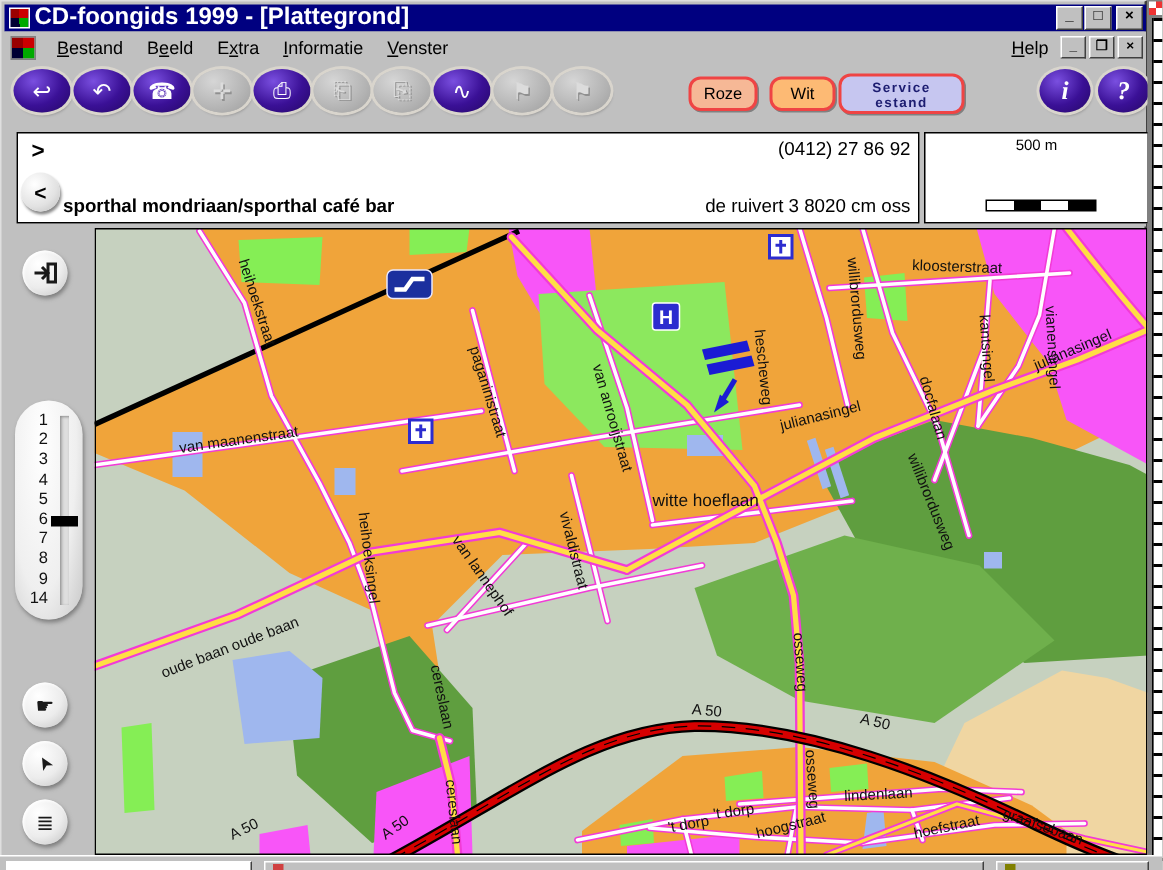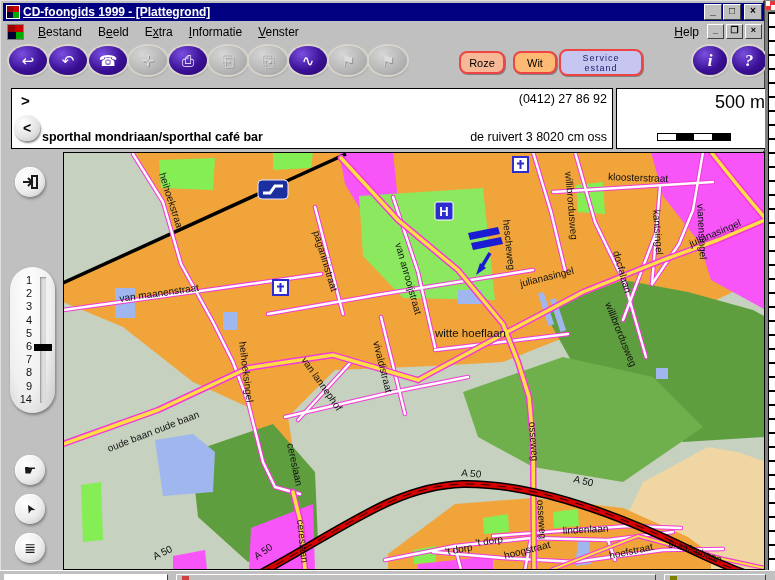--- a/index.html
+++ b/index.html
@@ -4,52 +4,52 @@
 <style>
   html,body{margin:0;padding:0;background:#c0c0c0;}
   #screen{position:relative;width:775px;height:580px;overflow:hidden;background:#c0c0c0;
     font-family:"Liberation Sans",sans-serif;-webkit-font-smoothing:none;}
   .abs{position:absolute;}
   
   #appwin{left:0;top:0;width:765px;height:580px;background:#c0c0c0;
     border-top:1px solid #dfdfdf;border-left:1px solid #dfdfdf;border-right:2px solid #404040;box-sizing:border-box;}
   #titlebar{left:2px;top:2px;width:761px;height:18px;background:#000080;display:flex;align-items:center;padding:0 2px;box-sizing:border-box;}
   #app-icon{width:14px;height:14px;margin:0 3px 0 1px;background:conic-gradient(#c00 0 25%,#0a0 0 50%,#003 0 75%,#900 0 100%);border:1px solid #fff;box-sizing:border-box;}
-  #titlebar .ttl{color:#fff;font-weight:bold;font-size:12px;white-space:nowrap;flex:1;text-decoration:underline;}
+  #titlebar .ttl{color:#fff;font-weight:bold;font-size:16px;white-space:nowrap;flex:1;}
   .capbtn{width:16px;height:14px;background:#c0c0c0;border:1px solid;border-color:#fff #404040 #404040 #fff;
     font-size:10px;line-height:12px;text-align:center;font-weight:bold;color:#000;margin-left:1px;}
   
   #menubar{left:2px;top:20px;width:761px;height:21px;background:#c0c0c0;display:flex;align-items:center;font-size:12px;}
   #menu-icon{width:15px;height:14px;margin:0 6px 0 4px;background:conic-gradient(#c00 0 25%,#0a0 0 50%,#003 0 75%,#900 0 100%);border:1px solid #808080;}
   .mitem{padding:2px 8px;color:#000;}
   #menubar .spacer{flex:1;}
   .mdibtn{width:15px;height:13px;background:#c0c0c0;border:1px solid;border-color:#fff #404040 #404040 #fff;
     font-size:9px;line-height:11px;text-align:center;font-weight:bold;margin-right:2px;}
   
   #toolbar{left:2px;top:41px;width:761px;height:44px;background:#c0c0c0;}
   .oval{position:absolute;top:4px;width:38px;height:29px;border-radius:50%;display:flex;align-items:center;justify-content:center;
     font-size:15px;box-shadow:0 0 0 2px #d9d5cd,1px 2px 2px #8a8a8a;}
   .oval.on{background:radial-gradient(ellipse at 35% 28%,#7a4fe0 0%,#3a1096 55%,#250766 100%);color:#fff;}
   .oval.off{background:radial-gradient(ellipse at 35% 28%,#d6d6d6 0%,#b2b2b2 65%,#9d9d9d 100%);color:#dcdcdc;text-shadow:1px 1px 0 #909090;}
   .flatbtn{position:absolute;border:2px solid #ef4444;border-radius:8px;display:flex;flex-direction:column;align-items:center;justify-content:center;
     font-size:11px;color:#000;box-shadow:1px 1px 0 #808080;}
-  .svc{font-size:9px;line-height:10px;font-weight:normal;color:#1c1c70;letter-spacing:1px;}
+  .svc{font-size:9px;line-height:10px;font-weight:bold;color:#1c1c70;letter-spacing:1px;}
   .oval.qa{font-family:"Liberation Serif",serif;font-style:italic;font-weight:bold;font-size:17px;}
   
   #inforow{left:2px;top:85px;width:761px;height:65px;background:#c0c0c0;}
   .ipanel{position:absolute;background:#fff;border:1px solid #000;box-sizing:border-box;}
   #panelA{left:8px;top:2px;width:602px;height:61px;}
   #panelB{left:613px;top:2px;width:150px;height:61px;}
   #nextarrow{left:9px;top:3px;font-size:15px;font-weight:bold;color:#000;}
   #prevbtn{left:2px;top:26px;width:26px;height:26px;border-radius:50%;background:radial-gradient(circle at 35% 30%,#fff,#e2e2e2 60%,#bdbdbd);
     box-shadow:1px 2px 2px #888;display:flex;align-items:center;justify-content:center;font-size:14px;font-weight:bold;color:#000;}
   #poi-name{left:30px;bottom:4px;font-weight:bold;font-size:12.5px;color:#000;white-space:nowrap;}
   #poi-phone{right:5px;top:3px;font-size:12.5px;color:#000;}
   #poi-addr{right:5px;bottom:4px;font-size:12.5px;color:#000;}
-  #scale-label{left:0;right:0;top:3px;text-align:right;font-size:18px;color:#000;}
+  #scale-label{left:0;right:0;top:3px;text-align:center;font-size:10px;color:#000;}
   #scalebar{left:40px;bottom:7px;width:72px;height:6px;border:1px solid #000;display:flex;}
   #scalebar span{flex:1;} .sb-w{background:#fff;} .sb-b{background:#000;}
   
   #sidebar{left:2px;top:150px;width:60px;height:420px;background:#c0c0c0;}
   .toolcirc{position:absolute;left:12px;width:30px;height:30px;border-radius:50%;
     background:radial-gradient(circle at 35% 30%,#ffffff,#ececec 55%,#c2c2c2);box-shadow:1px 2px 3px #7d7d7d, inset 1px 1px 2px #fff;
     display:flex;align-items:center;justify-content:center;color:#1a1a1a;font-size:14px;}
   #zoompill{position:absolute;left:7px;top:116px;width:45px;height:146px;border-radius:23px;
     background:radial-gradient(ellipse at 40% 20%,#ffffff,#efefef 60%,#c8c8c8);box-shadow:1px 2px 3px #7d7d7d;}
   #zoomnums{position:absolute;left:6px;top:7px;width:16px;text-align:right;font-size:11px;line-height:13.2px;color:#111;}

